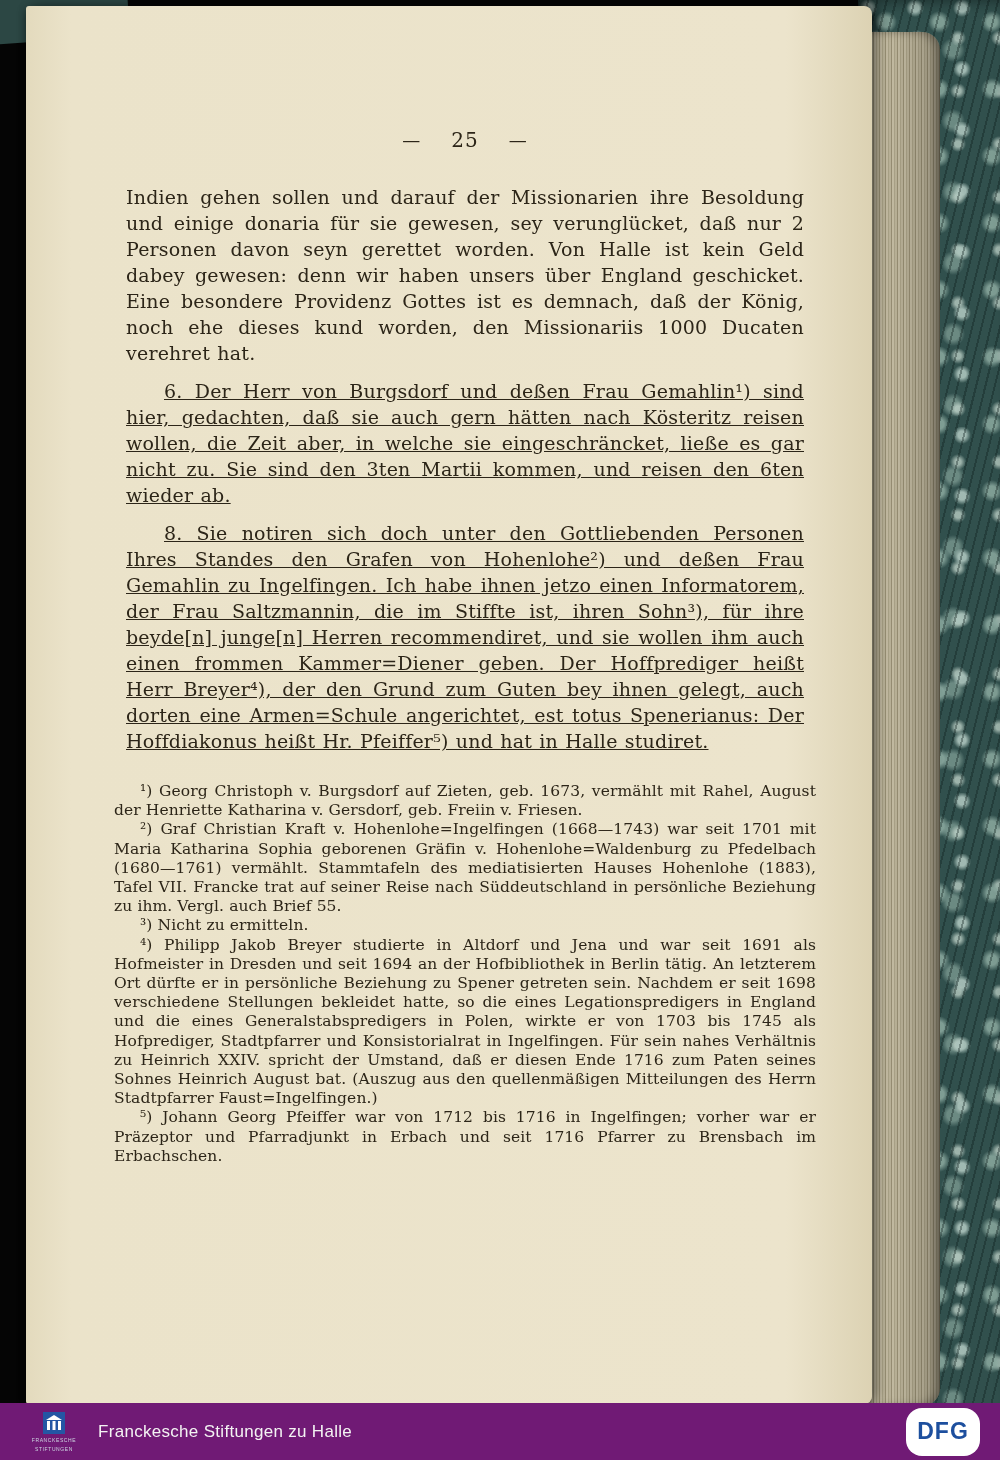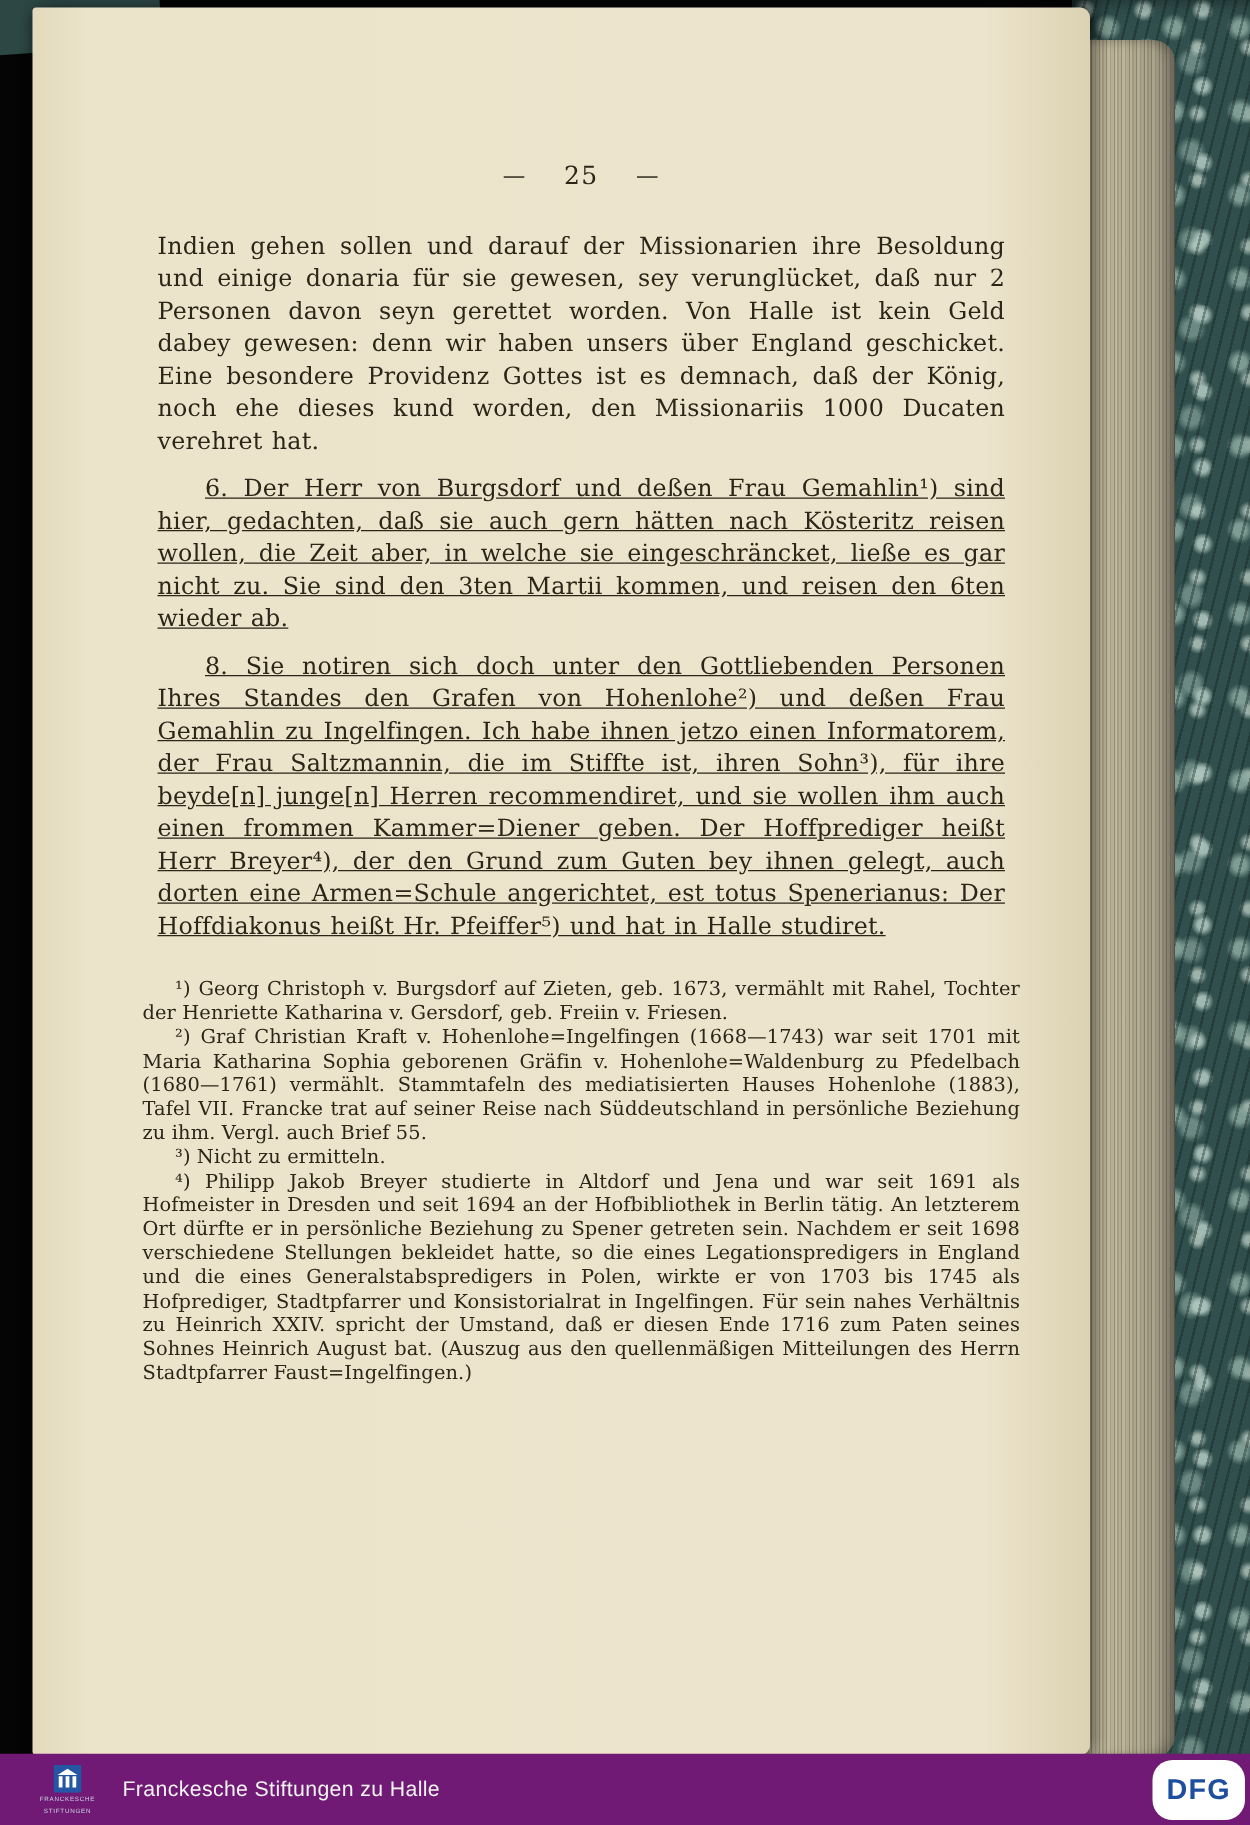--- a/index.html
+++ b/index.html
@@ -59,21 +59,21 @@
     z-index:10;display:flex;align-items:center;}
   .fs-logo{margin-left:26px;display:flex;flex-direction:column;align-items:center;width:56px;}
   .fs-logo .emblem{width:22px;height:22px;background:#2456a4;display:flex;
     align-items:flex-end;justify-content:center;border-radius:2px;}
   .fs-logo .emblem svg{display:block;}
   .fs-logo .tiny{font-family:"Liberation Sans",sans-serif;font-size:5px;line-height:6px;
     letter-spacing:0.6px;color:#cdd5e2;margin-top:3px;text-align:center;white-space:nowrap;}
   .libname{margin-left:16px;color:#f3f3f3;font-family:"Liberation Sans",sans-serif;
     font-size:17px;letter-spacing:0.3px;}
   .spacer{flex:1;}
-  .dfg{margin-right:4px;width:74px;height:48px;background:#ffffff;border-radius:16px;
+  .dfg{margin-right:20px;width:74px;height:48px;background:#ffffff;border-radius:16px;
     display:flex;align-items:center;justify-content:center;
     font-family:"Liberation Sans",sans-serif;font-weight:bold;font-size:23px;
     color:#1d4f9e;letter-spacing:1px;}
 </style>
 </head>
 <body>
 
 <div class="scene">
 
   <div class="corner-tl"></div>
@@ -89,24 +89,25 @@
         <span class="dash">—</span>
       </div>
 
       <div class="main">
         <p>Indien gehen sollen und darauf der Missionarien ihre Besoldung und einige donaria für sie gewesen, sey verunglücket, daß nur 2 Personen davon seyn gerettet worden. Von Halle ist kein Geld dabey gewesen: denn wir haben unsers über England geschicket. Eine besondere Providenz Gottes ist es demnach, daß der König, noch ehe dieses kund worden, den Missionariis 1000 Ducaten verehret hat.</p>
         <p class="indent">6. Der Herr von Burgsdorf und deßen Frau Gemahlin¹) sind hier, gedachten, daß sie auch gern hätten nach Kösteritz reisen wollen, die Zeit aber, in welche sie eingeschräncket, ließe es gar nicht zu. Sie sind den 3ten Martii kommen, und reisen den 6ten wieder ab.</p>
         <p class="indent">8. Sie notiren sich doch unter den Gottliebenden Personen Ihres Standes den Grafen von Hohenlohe²) und deßen Frau Gemahlin zu Ingelfingen. Ich habe ihnen jetzo einen Informatorem, der Frau Saltzmannin, die im Stiffte ist, ihren Sohn³), für ihre beyde[n] junge[n] Herren recommendiret, und sie wollen ihm auch einen frommen Kammer=Diener geben. Der Hoffprediger heißt Herr Breyer⁴), der den Grund zum Guten bey ihnen gelegt, auch dorten eine Armen=Schule angerichtet, est totus Spenerianus: Der Hoffdiakonus heißt Hr. Pfeiffer⁵) und hat in Halle studiret.</p>
       </div>
 
       <div class="footnotes">
-        <p>¹) Georg Christoph v. Burgsdorf auf Zieten, geb. 1673, vermählt mit Rahel, Tochter der Henriette Katharina v. Gersdorf, geb. Freiin v. Friesen.</p>
+        <p>¹) Georg Christoph v. Burgsdorf auf Zieten, geb. 1673, vermählt mit Rahel, August der Henriette Katharina v. Gersdorf, geb. Freiin v. Friesen.</p>
         <p>²) Graf Christian Kraft v. Hohenlohe=Ingelfingen (1668—1743) war seit 1701 mit Maria Katharina Sophia geborenen Gräfin v. Hohenlohe=Waldenburg zu Pfedelbach (1680—1761) vermählt. Stammtafeln des mediatisierten Hauses Hohenlohe (1883), Tafel VII. Francke trat auf seiner Reise nach Süddeutschland in persönliche Beziehung zu ihm. Vergl. auch Brief 55.</p>
         <p>³) Nicht zu ermitteln.</p>
         <p>⁴) Philipp Jakob Breyer studierte in Altdorf und Jena und war seit 1691 als Hofmeister in Dresden und seit 1694 an der Hofbibliothek in Berlin tätig. An letzterem Ort dürfte er in persönliche Beziehung zu Spener getreten sein. Nachdem er seit 1698 verschiedene Stellungen bekleidet hatte, so die eines Legationspredigers in England und die eines Generalstabspredigers in Polen, wirkte er von 1703 bis 1745 als Hofprediger, Stadtpfarrer und Konsistorialrat in Ingelfingen. Für sein nahes Verhältnis zu Heinrich XXIV. spricht der Umstand, daß er diesen Ende 1716 zum Paten seines Sohnes Heinrich August bat. (Auszug aus den quellenmäßigen Mitteilungen des Herrn Stadtpfarrer Faust=Ingelfingen.)</p>
+        <p>⁵) Johann Georg Pfeiffer war von 1712 bis 1716 in Ingelfingen; vorher war er Präzeptor und Pfarradjunkt in Erbach und seit 1716 Pfarrer zu Brensbach im Erbachschen.</p>
       </div>
 
     </div>
   </div>
 
   <div class="footerbar">
     <div class="fs-logo">
       <div class="emblem">
         <svg width="22" height="22" viewBox="0 0 22 22">
           <rect x="0" y="0" width="22" height="22" fill="#2456a4"></rect>

